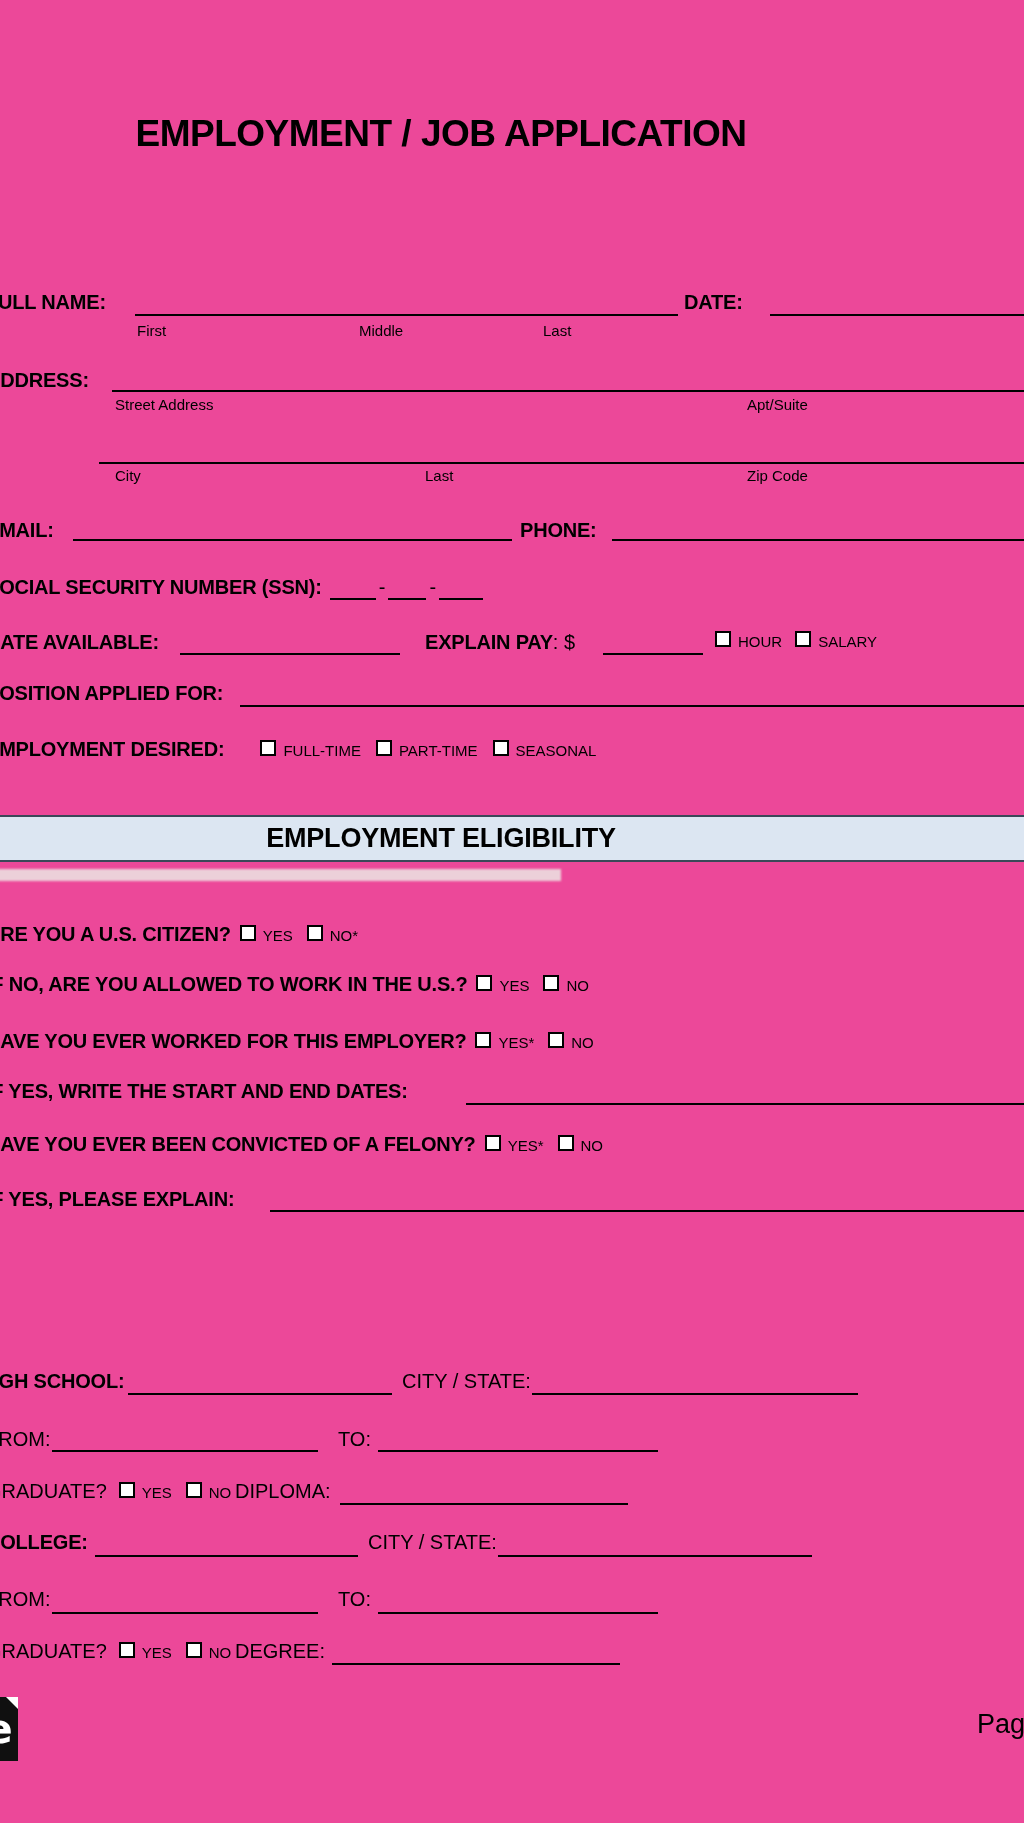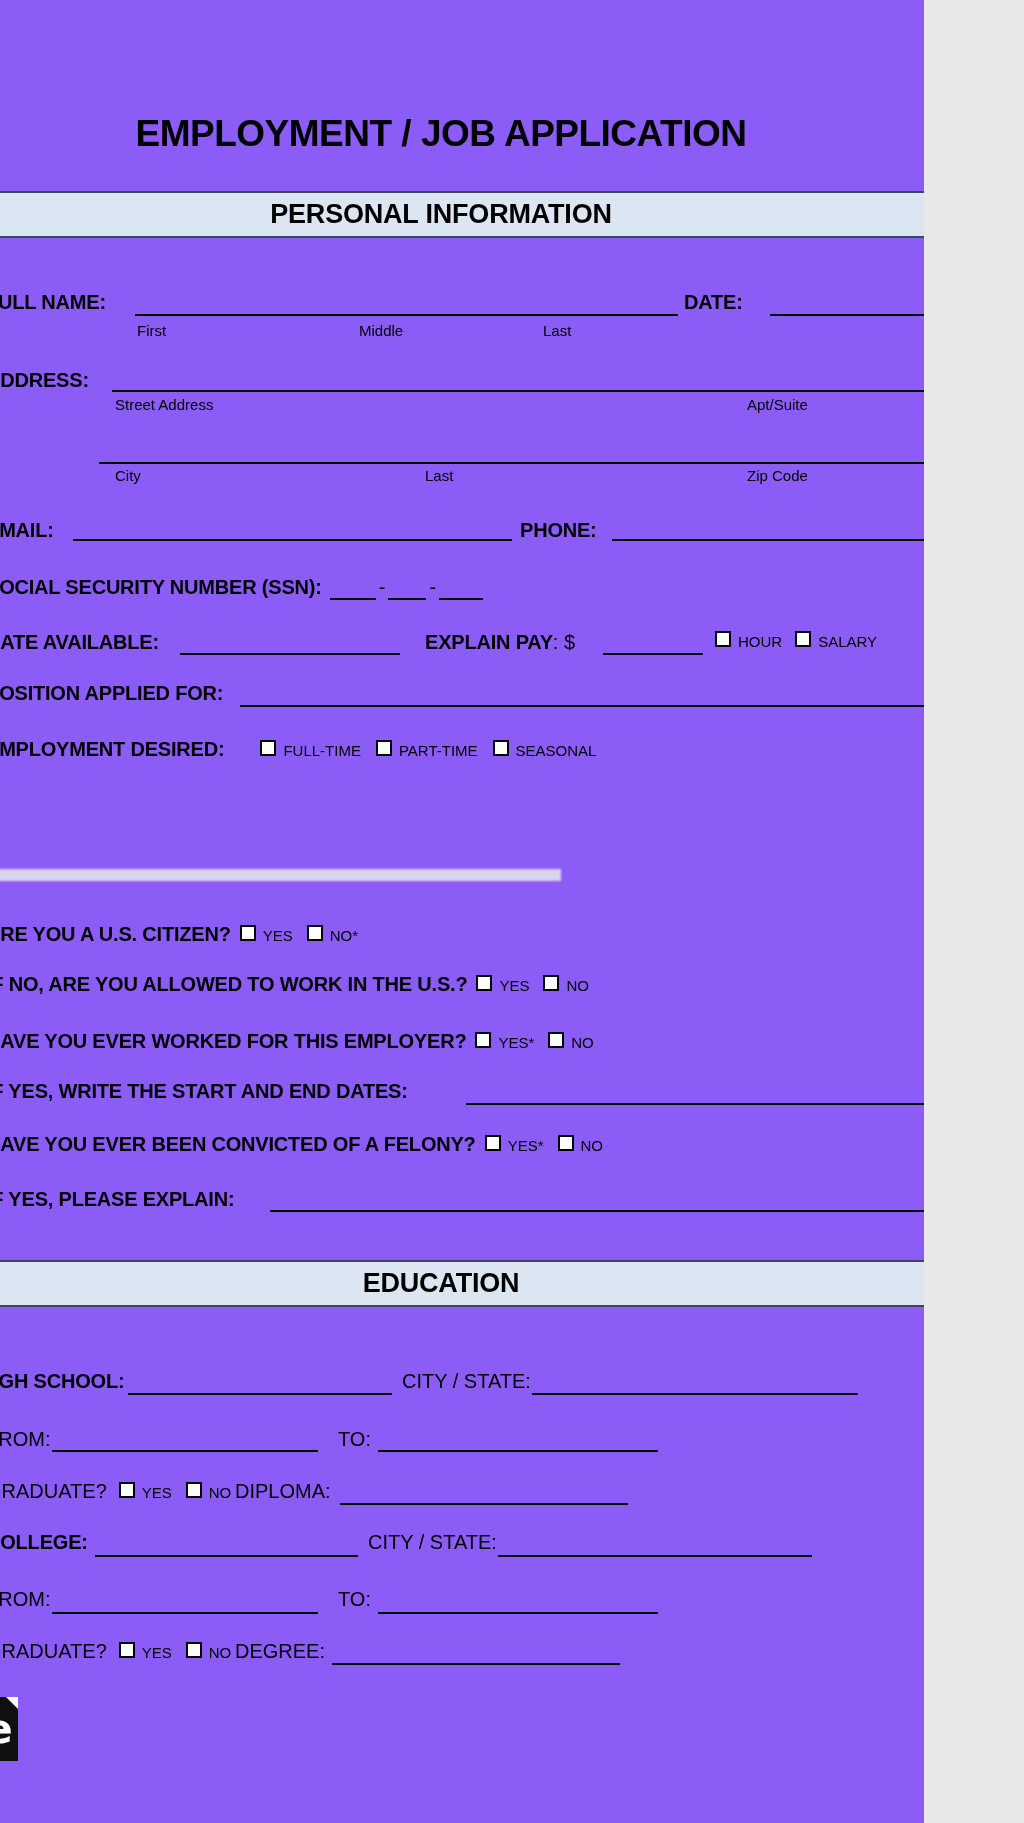--- a/index.html
+++ b/index.html
@@ -1,16 +1,16 @@
 <!DOCTYPE html>
 <html><head>
 <meta charset="utf-8">
 <style>
   html,body{margin:0;padding:0;background:#e8e8e8;}
-  .frame{position:relative;width:924px;height:1823px;overflow:hidden;background:#8b5cf6;
+  .frame{position:relative;width:1024px;height:1823px;overflow:hidden;background:#ec4899;
          font-family:"Liberation Sans",sans-serif;color:#000;}
   .abs{position:absolute;}
   .lbl{font-weight:bold;font-size:20px;line-height:26px;white-space:nowrap;letter-spacing:-0.2px;}
   .reg{font-weight:normal;font-size:20px;line-height:26px;white-space:nowrap;}
   .sm{font-size:15px;line-height:18px;white-space:nowrap;}
   .opt{font-size:15px;line-height:18px;white-space:nowrap;text-align:center;}
   .row{position:absolute;display:flex;align-items:baseline;white-space:nowrap;}
   .cb{display:inline-block;width:12px;height:12px;border:2px solid #000;background:#fff;margin-right:7px;flex:none;}
   .ln{position:absolute;height:0;border-top:2px solid #000;}
   .iline{display:inline-block;border-bottom:2px solid #000;height:2px;transform:translateY(6px);margin:0 3px;}
@@ -29,23 +29,20 @@
         font-family:"DejaVu Sans",sans-serif;font-weight:bold;font-size:40px;line-height:48px;}
   .pgnum{position:absolute;left:977px;top:1712px;font-size:27px;line-height:24px;white-space:nowrap;}
 </style>
 </head>
 <body>
 
 <div class="frame">
 
   <div class="title">EMPLOYMENT / JOB APPLICATION</div>
 
-  <div class="band" style="top:191px;">
-    <span>PERSONAL INFORMATION</span>
-  </div>
 
   <span class="abs lbl" style="left:-14px;top:289px;">FULL NAME:</span>
   <div class="ln" style="left:135px;top:314px;width:543px;"></div>
   <span class="abs lbl" style="left:684px;top:289px;">DATE:</span>
   <div class="ln" style="left:770px;top:314px;width:270px;"></div>
 
   <span class="abs sm" style="left:137px;top:322px;">First</span>
   <span class="abs sm" style="left:333px;top:322px;margin-left:26px;">Middle</span>
   <span class="abs sm" style="left:543px;top:322px;">Last</span>
 
@@ -93,20 +90,23 @@
   <div class="row" style="left:-14px;top:736px;">
     <span class="lbl">EMPLOYMENT DESIRED:</span>
     <span class="cb" style="margin-left:36px;"></span>
     <span class="opt">FULL-TIME</span>
     <span class="cb" style="margin-left:15px;"></span>
     <span class="opt">PART-TIME</span>
     <span class="cb" style="margin-left:15px;"></span>
     <span class="opt">SEASONAL</span>
   </div>
 
+  <div class="band" style="top:815px;">
+    <span>EMPLOYMENT ELIGIBILITY</span>
+  </div>
   <div class="ghost"></div>
 
   <div class="row" style="left:-14px;top:921px;">
     <span class="lbl">ARE YOU A U.S. CITIZEN?</span>
     <span class="cb" style="margin-left:9px;"></span>
     <span class="opt">YES</span>
     <span class="cb" style="margin-left:14px;"></span>
     <span class="opt">NO*</span>
   </div>
 
@@ -133,23 +133,20 @@
     <span class="lbl">HAVE YOU EVER BEEN CONVICTED OF A FELONY?</span>
     <span class="cb" style="margin-left:9px;"></span>
     <span class="opt">YES*</span>
     <span class="cb" style="margin-left:14px;"></span>
     <span class="opt">NO</span>
   </div>
 
   <span class="abs lbl" style="left:-14px;top:1186px;">IF YES, PLEASE EXPLAIN:</span>
   <div class="ln" style="left:270px;top:1210px;width:770px;"></div>
 
-  <div class="band" style="top:1260px;">
-    <span>EDUCATION</span>
-  </div>
 
   <span class="abs lbl" style="left:-21px;top:1368px;">HIGH SCHOOL:</span>
   <div class="ln" style="left:128px;top:1393px;width:264px;"></div>
   <span class="abs reg" style="left:402px;top:1368px;">CITY / STATE:</span>
   <div class="ln" style="left:532px;top:1393px;width:326px;"></div>
 
   <span class="abs reg" style="left:-14px;top:1426px;">FROM:</span>
   <div class="ln" style="left:52px;top:1450px;width:266px;"></div>
   <span class="abs reg" style="left:338px;top:1426px;">TO:</span>
   <div class="ln" style="left:378px;top:1450px;width:280px;"></div>

